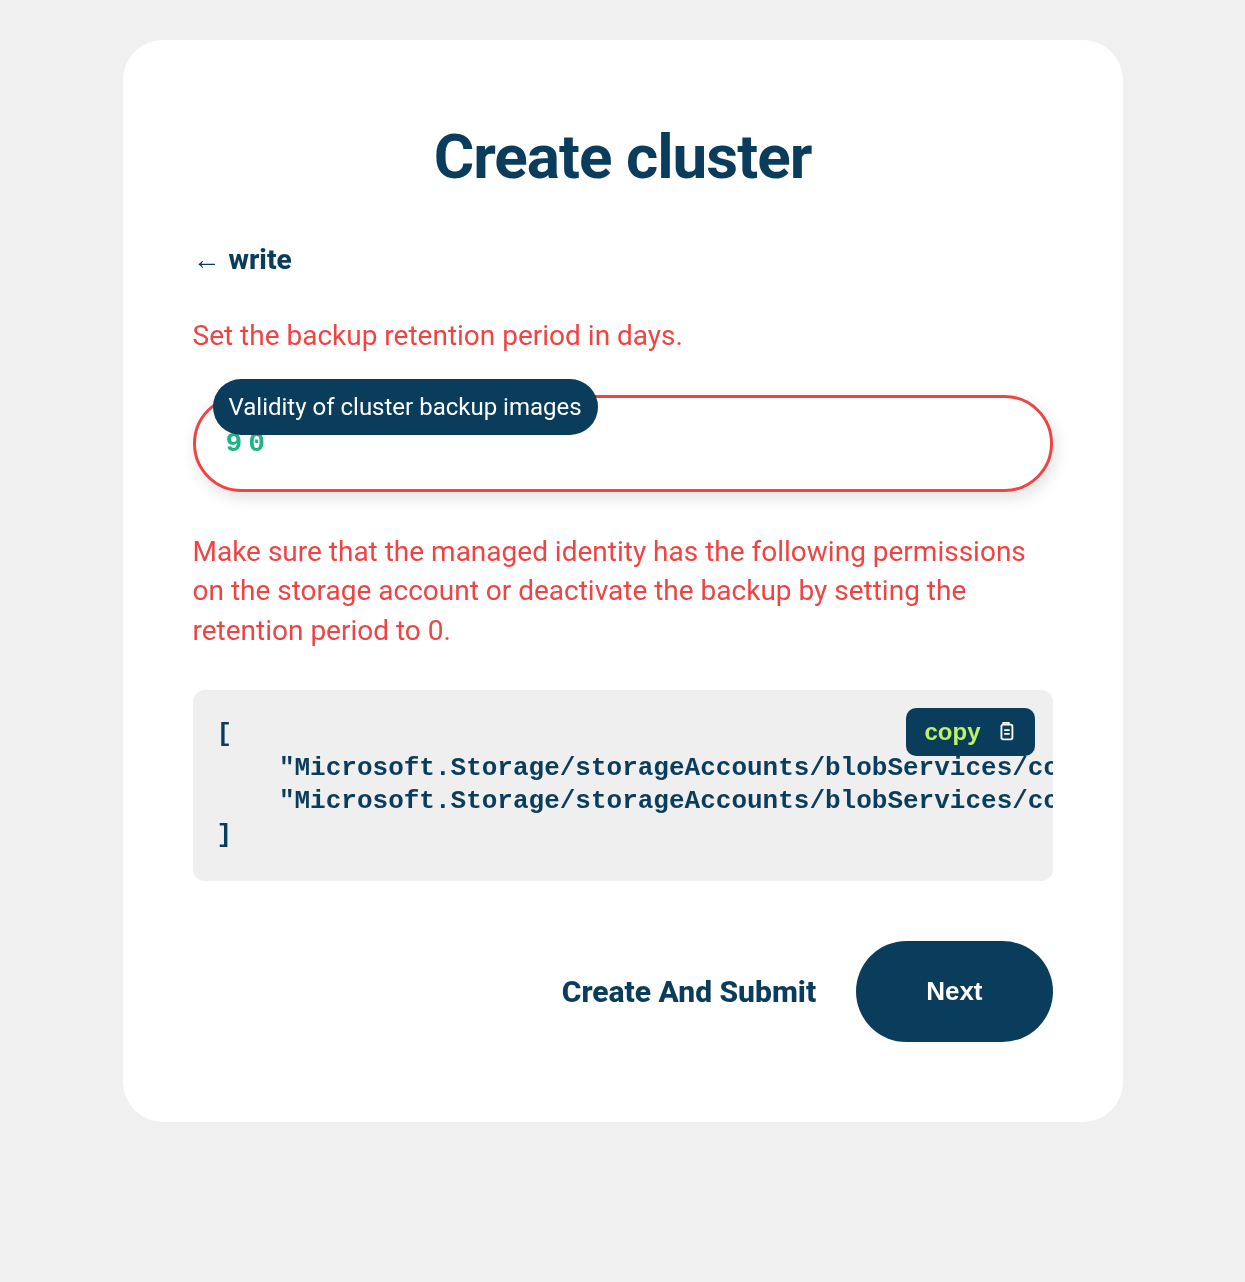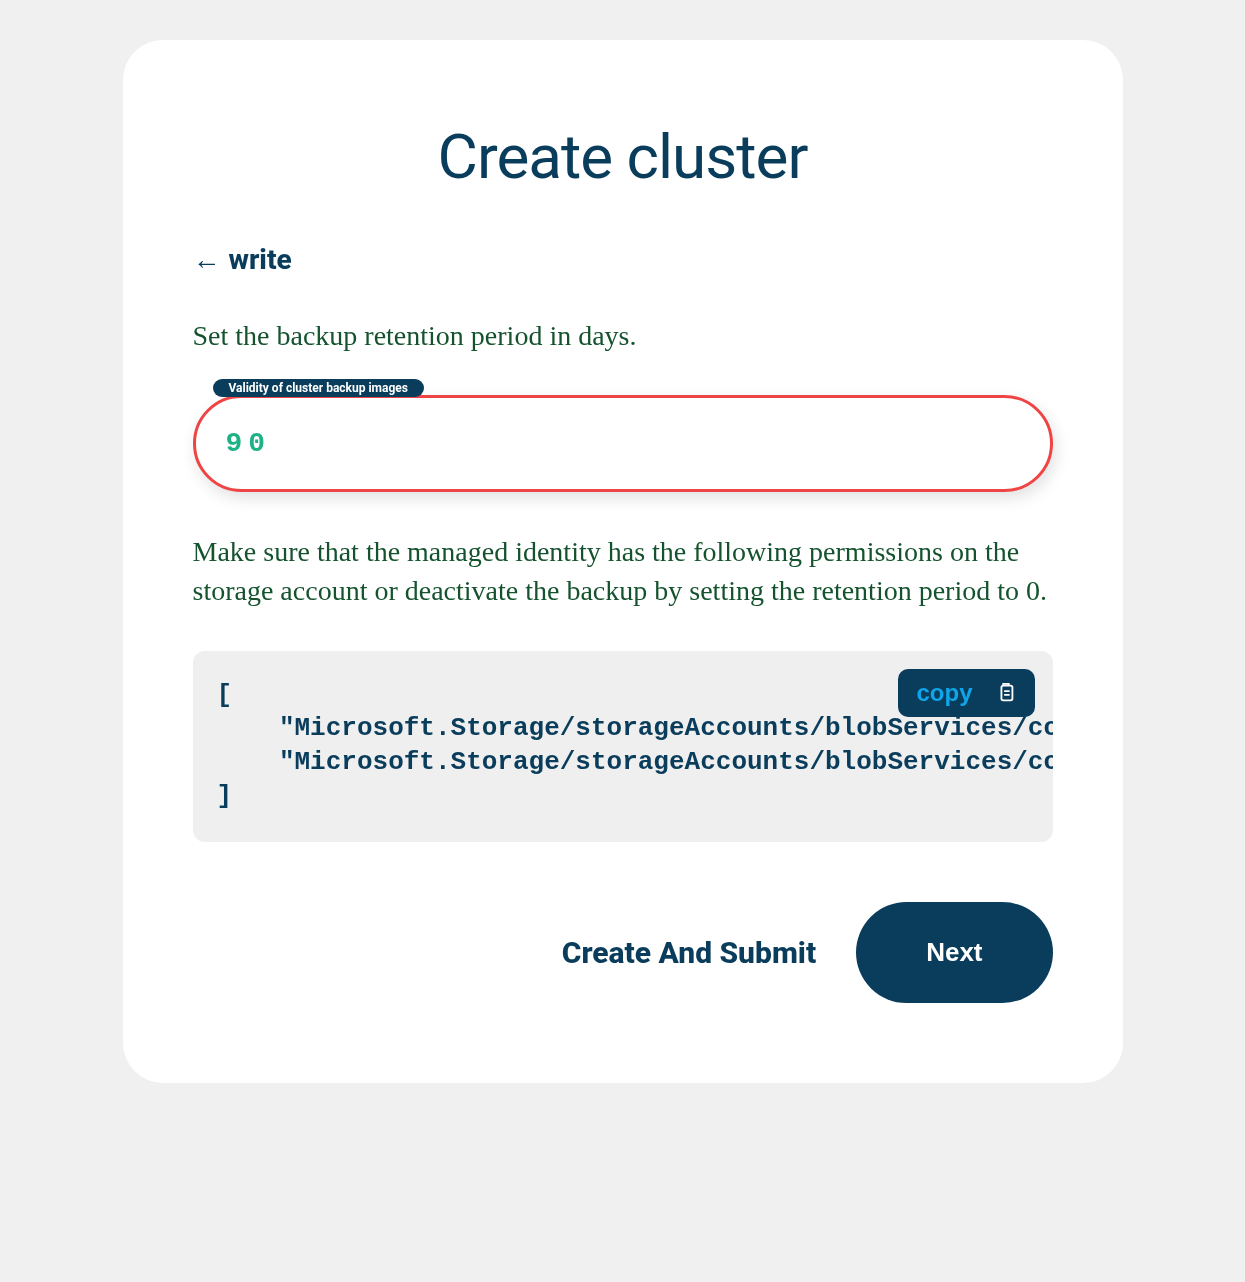--- a/index.html
+++ b/index.html
@@ -16,60 +16,59 @@
     .card {
       background-color: #ffffff;
       border-radius: 40px;
       padding: 80px 70px 80px 70px;
       max-width: 1000px;
       margin: 0 auto;
     }
     .page-title {
       text-align: center;
       font-size: 62px;
-      font-weight: 400;
+      font-weight: 700;
       color: #0a3d5c;
       letter-spacing: -1px;
       margin-bottom: 50px;
     }
     .back-link {
       display: inline-flex;
       align-items: center;
       gap: 8px;
       font-size: 28px;
       font-weight: 800;
       color: #0a3d5c;
       cursor: pointer;
       margin-bottom: 40px;
     }
     .back-arrow {
       font-size: 28px;
       font-weight: 800;
     }
     .description {
       font-size: 28px;
-      color: #14532d;
+      color: #ef4444;
       margin-bottom: 40px;
       line-height: 1.4;
-      font-family: Liberation Serif, serif;
     }
     .input-wrapper {
       position: relative;
       margin-bottom: 40px;
     }
     .input-label-badge {
       position: absolute;
       top: -16px;
       left: 20px;
       background-color: #0a3d5c;
       color: #ffffff;
-      padding: 2px 16px;
+      padding: 14px 16px;
       border-radius: 999px;
-      font-size: 12px;
-      font-weight: 700;
+      font-size: 24px;
+      font-weight: 400;
       z-index: 2;
     }
     .text-input {
       width: 100%;
       border: 3px solid #ef4444;
       border-radius: 999px;
       padding: 30px 30px;
       font-size: 28px;
       font-weight: 700;
       font-family: 'Courier New', monospace;
@@ -103,29 +102,29 @@
       font-weight: 700;
       color: #0a3d5c;
       white-space: pre;
       line-height: 1.3;
     }
     .copy-button {
       position: absolute;
       top: 18px;
       right: 18px;
       background-color: #0a3d5c;
-      color: #0ea5e9;
+      color: #bef264;
       border: none;
       border-radius: 10px;
       padding: 10px 18px;
       font-size: 24px;
       font-weight: 700;
       display: inline-flex;
       align-items: center;
-      gap: 22px;
+      gap: 14px;
       cursor: pointer;
     }
     .copy-icon-svg {
       width: 22px;
       height: 22px;
       stroke: #ffffff;
       stroke-width: 2;
       fill: none;
     }
     .footer-actions {

